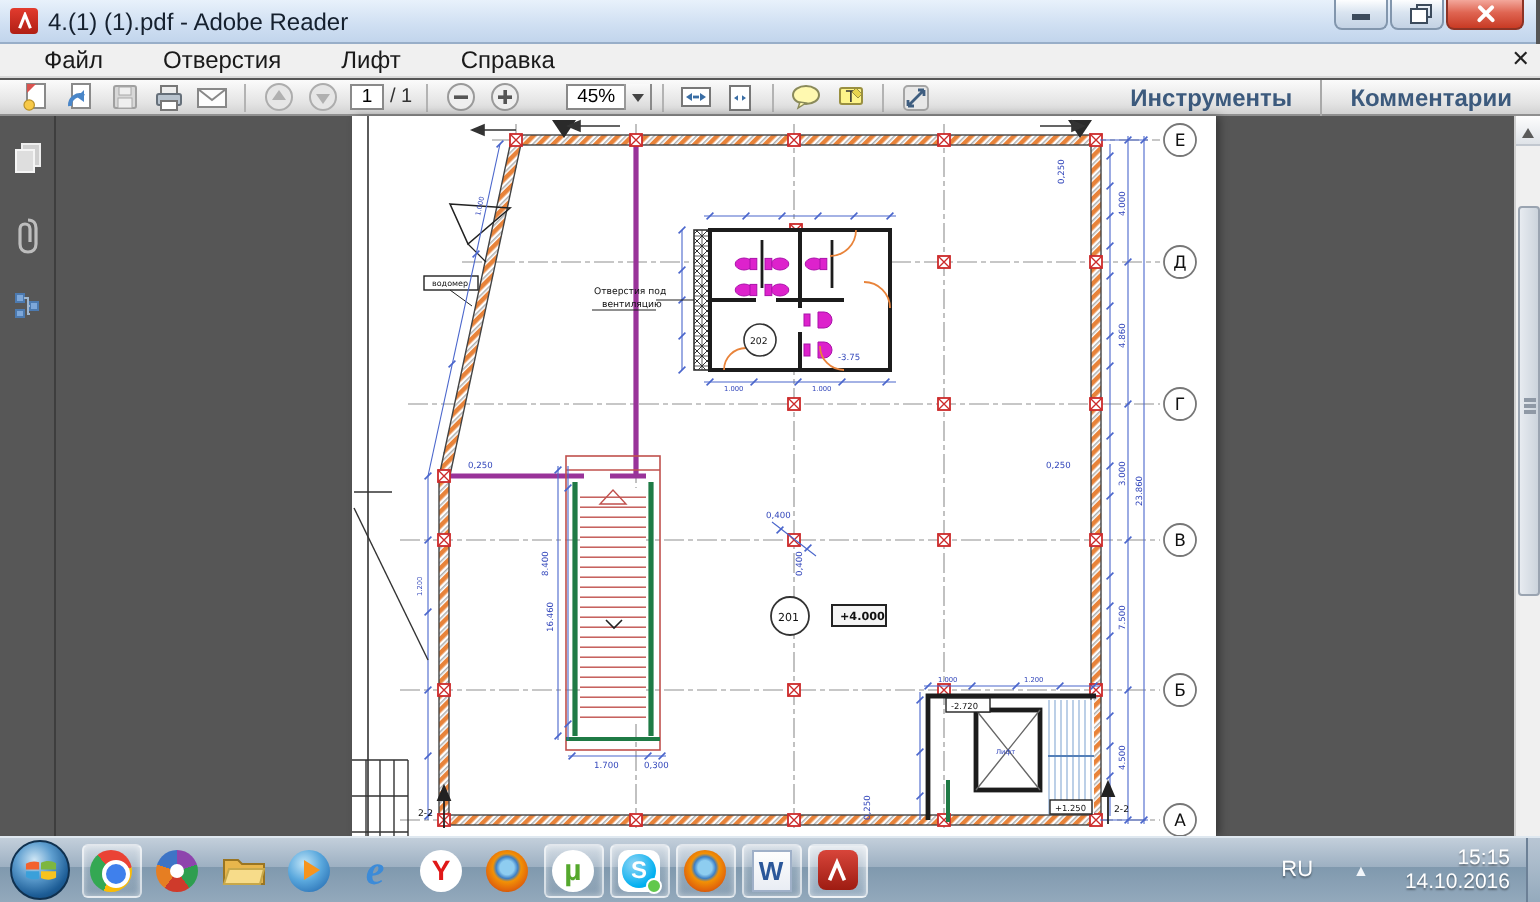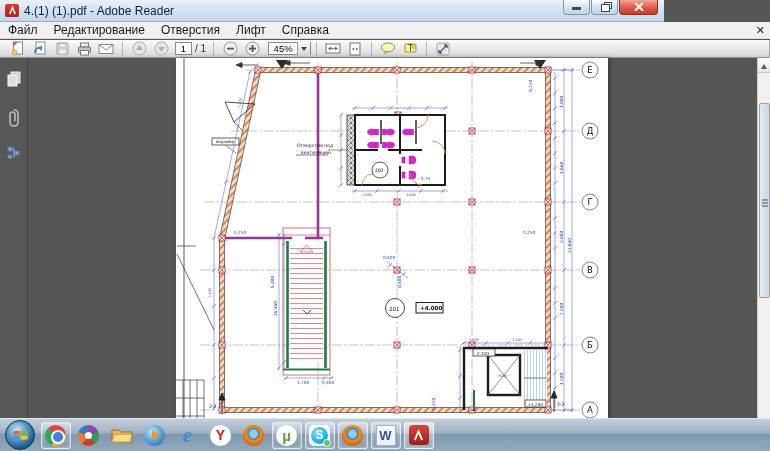--- a/index.html
+++ b/index.html
@@ -1,50 +1,50 @@
 <!DOCTYPE html>
 <html><head>
 <meta charset="utf-8">
 <style>
   * { margin:0; padding:0; box-sizing:border-box; }
   html,body { width:770px; height:451px; overflow:hidden; font-family:"Liberation Sans", sans-serif; background:#565656; }
 
   
-  .titlebar { position:absolute; left:0; top:0; width:664px; height:22px;
+  .titlebar { position:absolute; left:0; top:0; width:768px; height:22px;
     background:linear-gradient(#e8f1fb,#cfdff2 60%,#c2d5ec); border-bottom:1px solid #98aec8;
     display:flex; align-items:center; padding-left:5px; }
   .pdf-badge { width:14px; height:13px; background:linear-gradient(#e23b2e,#b01f14); border-radius:2px;
     display:inline-flex; align-items:center; justify-content:center; margin-right:5px; }
   .pdf-badge svg { display:block; }
   .title-text { font-size:12px; color:#15202e; }
   .winbtns { position:absolute; right:6px; top:0; display:flex; }
   .wbtn { width:27px; height:15px; border:1px solid #8296ad; border-top:none;
     background:linear-gradient(#fdfeff,#d9e4f0 45%,#c3d2e4); border-radius:0 0 4px 4px; margin-left:1px; position:relative; }
   .wbtn.close { width:39px; background:linear-gradient(#f3a79b,#df6552 45%,#c83a24); border-color:#8c3325; }
   .wbtn.min::after { content:""; position:absolute; left:8px; right:8px; bottom:4px; height:3px; background:#3c4b5c; }
   .wbtn.restore::after { content:""; position:absolute; left:9px; top:4px; width:7px; height:6px; border:1.5px solid #3c4b5c; background:#fff; }
   .wbtn.restore::before { content:""; position:absolute; left:12px; top:2px; width:6px; height:5px; border:1.5px solid #3c4b5c; }
   .wbtn.close::before, .wbtn.close::after { content:""; position:absolute; left:50%; top:50%; width:11px; height:2.4px; background:#fff; border-radius:1px; }
   .wbtn.close::before { transform:translate(-50%,-50%) rotate(45deg); }
   .wbtn.close::after  { transform:translate(-50%,-50%) rotate(-45deg); }
 
   .menubar { position:absolute; left:0; top:22px; width:770px; height:17px; background:#f0f0f0;
     border-bottom:1px solid #d9d9d9; display:flex; align-items:center; font-size:12px; color:#1a1a1a; }
-  .menu-item { padding:16px 8px; line-height:16px; }
+  .menu-item { padding:16px 8px; line-height:16px;margin-left:14px; }
   .doc-close { position:absolute; right:5px; top:1px; font-size:11px; color:#222; line-height:14px; }
 
   .toolbar { position:absolute; left:0; top:40px; width:770px; height:18px;
     background:linear-gradient(#fbfbfb,#e3e3e3 70%,#d2d2d2); border-bottom:1px solid #8f8f8f;
     display:flex; align-items:center; padding-left:7px; }
   .tb-sep { width:1px; height:14px; background:#b3b3b3; margin:0 5px; }
   .tb-ic { width:18px; height:15px; display:inline-flex; align-items:center; justify-content:center; margin:0 2px; }
   .tb-ic svg { display:block; }
   .pg-input { width:17px; height:13px; font-size:9.5px; text-align:center; border:1px solid #8a8a8a; background:#fff; margin:0 3px; }
   .pg-total { font-size:10px; color:#333; margin-right:2px; }
-  .zoom-box { display:flex; align-items:center; border:1px solid #8a8a8a; background:#fff; height:13px; margin-left:5px; }
+  .zoom-box { display:flex; align-items:center; border:1px solid #8a8a8a; background:#fff; height:13px; margin-left:20px; }
   .zoom-input { width:28px; height:11px; border:none; font-size:9.5px; text-align:center; outline:none; }
   .zoom-drop { width:13px; height:13px; background:linear-gradient(#fafafa,#d8d8d8); border-left:1px solid #9a9a9a;
     display:flex; align-items:center; justify-content:center; }
   .zoom-drop::after { content:""; border:3px solid transparent; border-top:4px solid #444; margin-top:3px; }
   .tb-right { margin-left:auto; display:flex; align-items:center; height:100%; }
   .tb-label { font-size:12px; font-weight:bold; color:#3c5a7d; padding:0 14px; }
   .tb-rsep { width:1px; height:18px; background:#a9a9a9; }
 
   
   .main { position:absolute; left:0; top:58px; width:770px; height:360px; background:#565656; }
@@ -115,21 +115,20 @@
     <span class="title-text">4.(1) (1).pdf - Adobe Reader</span>
     <div class="winbtns">
       <div class="wbtn min"></div>
       <div class="wbtn restore"></div>
       <div class="wbtn close"></div>
     </div>
   </div>
 
   <div class="menubar">
     <span class="menu-item">Файл</span>
-    <span class="menu-item">Редактирование</span>
     <span class="menu-item">Отверстия</span>
     <span class="menu-item">Лифт</span>
     <span class="menu-item">Справка</span>
     <span class="doc-close">✕</span>
   </div>
 
   <div class="toolbar">
     <span class="tb-ic">
       <svg width="14" height="15" viewBox="0 0 14 15">
           <rect x="2.5" y="1" width="9" height="12" fill="#fff" stroke="#8a8a8a"></rect>
@@ -227,21 +226,23 @@
     </span>
     <span class="tb-sep"></span>
     <span class="tb-ic">
       <svg width="14" height="14" viewBox="0 0 14 14">
           <rect x="1" y="1" width="12" height="12" rx="2" fill="#e8e8e8" stroke="#a5a5a5"></rect>
           <path d="M8 8 L12 12 M8 12 L12 8 M12 8 V12 H8" fill="none" stroke="none"></path>
           <path d="M3 11 L7 7 M3 11 v-3 M3 11 h3 M11 3 L7 7 M11 3 v3 M11 3 h-3" stroke="#3f5e80" stroke-width="1.4" fill="none"></path>
         </svg>
     </span>
     <div class="tb-right">
+      <span class="tb-label">Инструменты</span>
       <span class="tb-rsep"></span>
+      <span class="tb-label">Комментарии</span>
     </div>
   </div>
 
   <div class="main">
     <div class="navpane">
       <div class="nav-ic">
         <svg width="16" height="17" viewBox="0 0 16 17">
             <rect x="5" y="2" width="9" height="11" fill="#cfcfcf" stroke="#eee"></rect>
             <rect x="2" y="5" width="9" height="11" fill="#dedede" stroke="#f5f5f5"></rect>
           </svg>
@@ -651,15 +652,24 @@
     <div class="tb-app open">
         <div class="word-ic">W</div>
       </div>
     <div class="tb-app open active">
       <div class="adobe-ic">
         <svg width="13" height="13" viewBox="0 0 14 14">
             <path d="M3 12 L7 2.5 L11 12" fill="none" stroke="#fff" stroke-width="2"></path>
           </svg>
       </div>
     </div>
+    <div class="tray">
+      <span class="tray-lang">RU</span>
+      <span class="tray-arrow">▲</span>
+      <div class="tray-clock">
+        <div>15:15</div>
+        <div>14.10.2016</div>
+      </div>
+      <div class="show-desktop"></div>
+    </div>
   </div>
 
 </div>
 
 </body></html>

